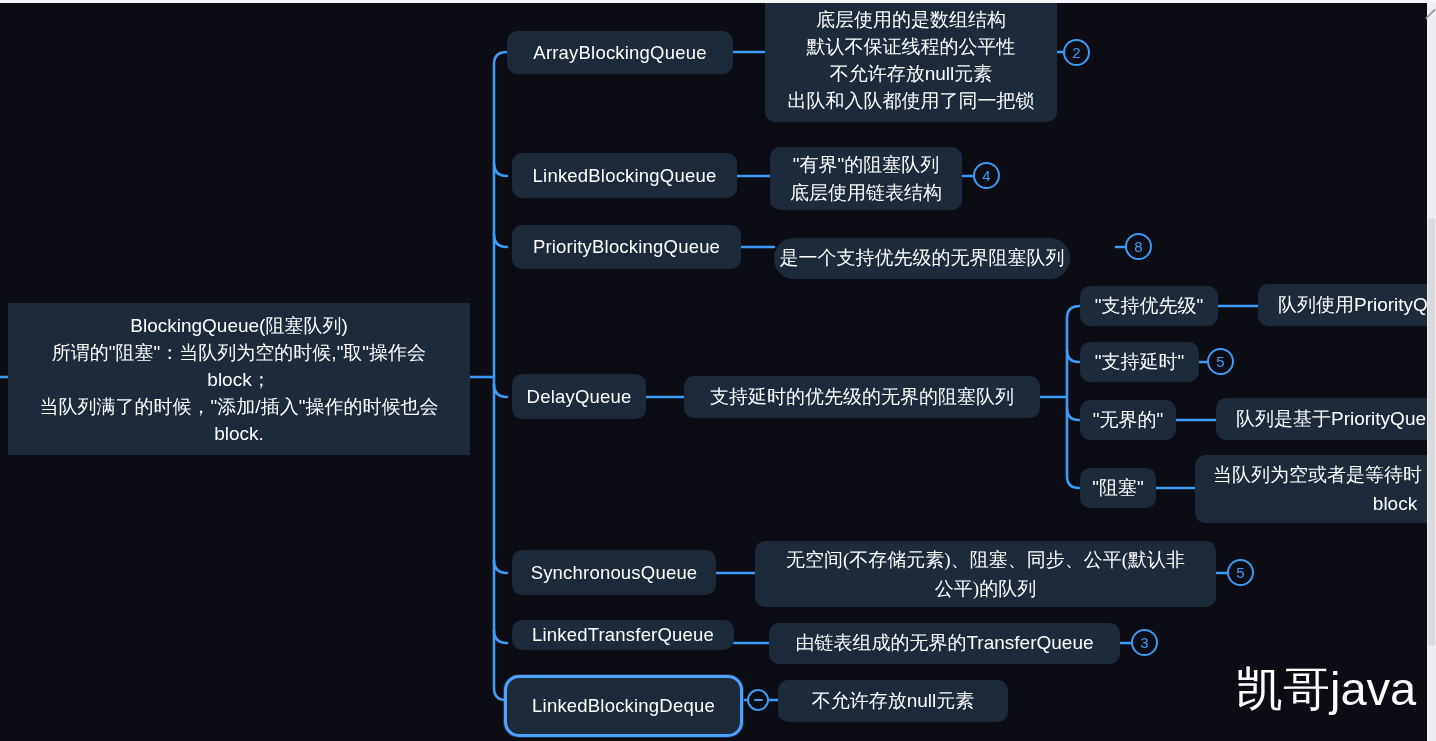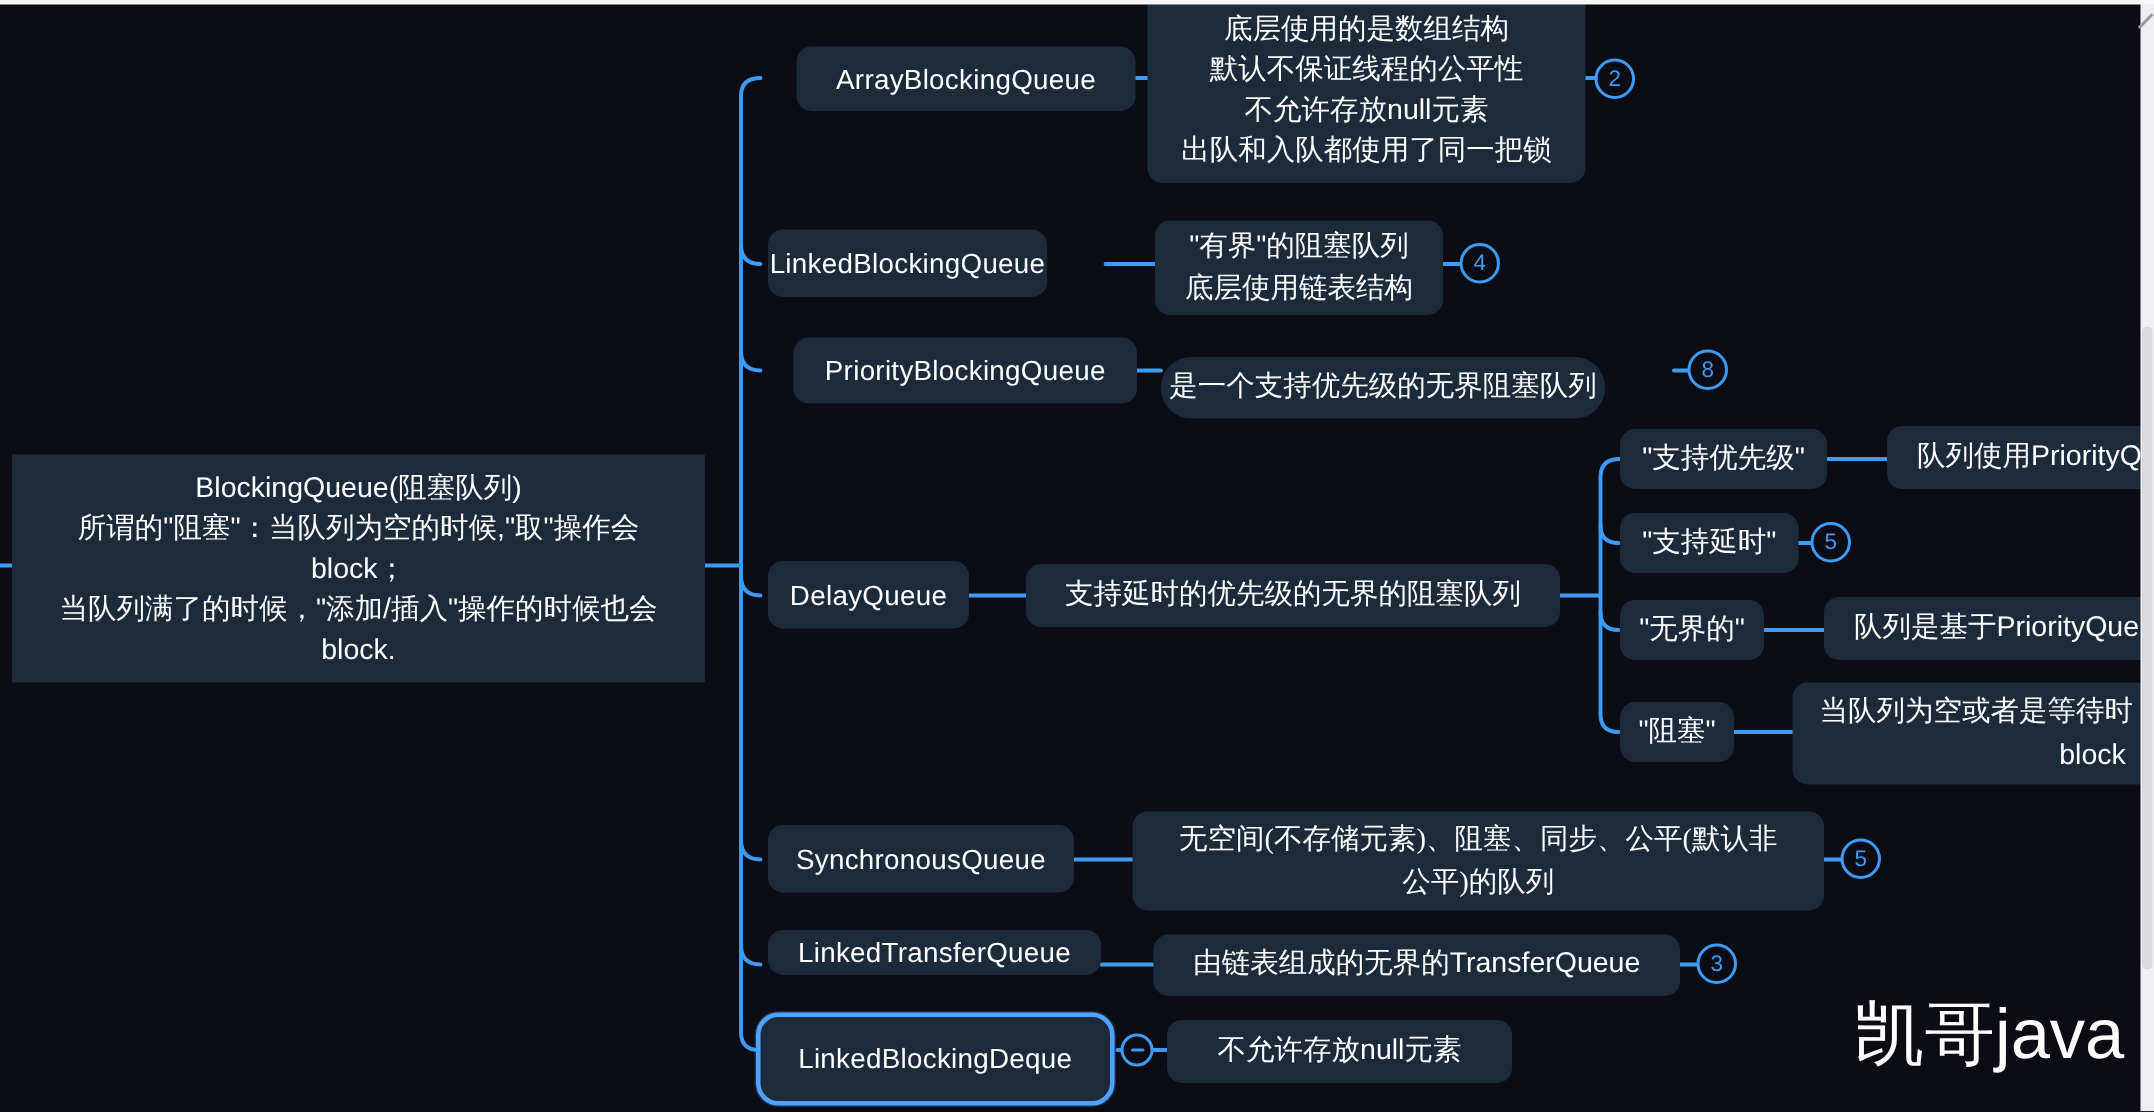--- a/index.html
+++ b/index.html
@@ -92,34 +92,34 @@
         <path d="M768,700 H778"></path>
     </g>
   </svg>
 
   <div class="node root" style="left:8px;top:303px;width:462px;height:152px;padding:6px 14px;">BlockingQueue(阻塞队列)
 所谓的"阻塞"：当队列为空的时候,"取"操作会
 block；
 当队列满了的时候，"添加/插入"操作的时候也会
 block.</div>
 
-  <div class="node topic" style="left:507px;top:31px;width:226px;height:43px;margin-left:24px;">ArrayBlockingQueue</div>
+  <div class="node topic" style="left:507px;top:31px;width:226px;height:43px;">ArrayBlockingQueue</div>
   <div class="node note" style="left:765px;top:-29px;width:292px;height:151px;padding:6px 10px;line-height:27px;">有界的阻塞类型队列
 底层使用的是数组结构
 默认不保证线程的公平性
 不允许存放null元素
 出队和入队都使用了同一把锁</div>
   <div class="badge" style="left:1063px;top:39px;">2</div>
 
-  <div class="node topic" style="left:512px;top:153px;width:186px;height:45px;">LinkedBlockingQueue</div>
+  <div class="node topic" style="left:512px;top:153px;width:225px;height:45px;">LinkedBlockingQueue</div>
   <div class="node note" style="left:770px;top:147px;width:192px;height:63px;line-height:28px;">"有界"的阻塞队列
 底层使用链表结构</div>
   <div class="badge" style="left:973px;top:162px;">4</div>
 
-  <div class="node topic" style="left:512px;top:225px;width:229px;height:44px;margin-left:17px;">PriorityBlockingQueue</div>
+  <div class="node topic" style="left:512px;top:225px;width:229px;height:44px;">PriorityBlockingQueue</div>
   <div class="node note" style="left:774px;top:238px;width:296px;height:41px;border-radius:20px;">是一个支持优先级的无界阻塞队列</div>
   <div class="badge" style="left:1125px;top:233px;">8</div>
 
   <div class="node topic" style="left:512px;top:374px;width:134px;height:45px;">DelayQueue</div>
   <div class="node note" style="left:684px;top:376px;width:356px;height:42px;">支持延时的优先级的无界的阻塞队列</div>
 
   <div class="node note" style="left:1080px;top:286px;width:138px;height:40px;">"支持优先级"</div>
   <div class="node note clipped-note" style="left:1258px;top:284px;width:250px;height:42px;">队列使用PriorityQ</div>
 
   <div class="node note" style="left:1080px;top:342px;width:119px;height:40px;">"支持延时"</div>

